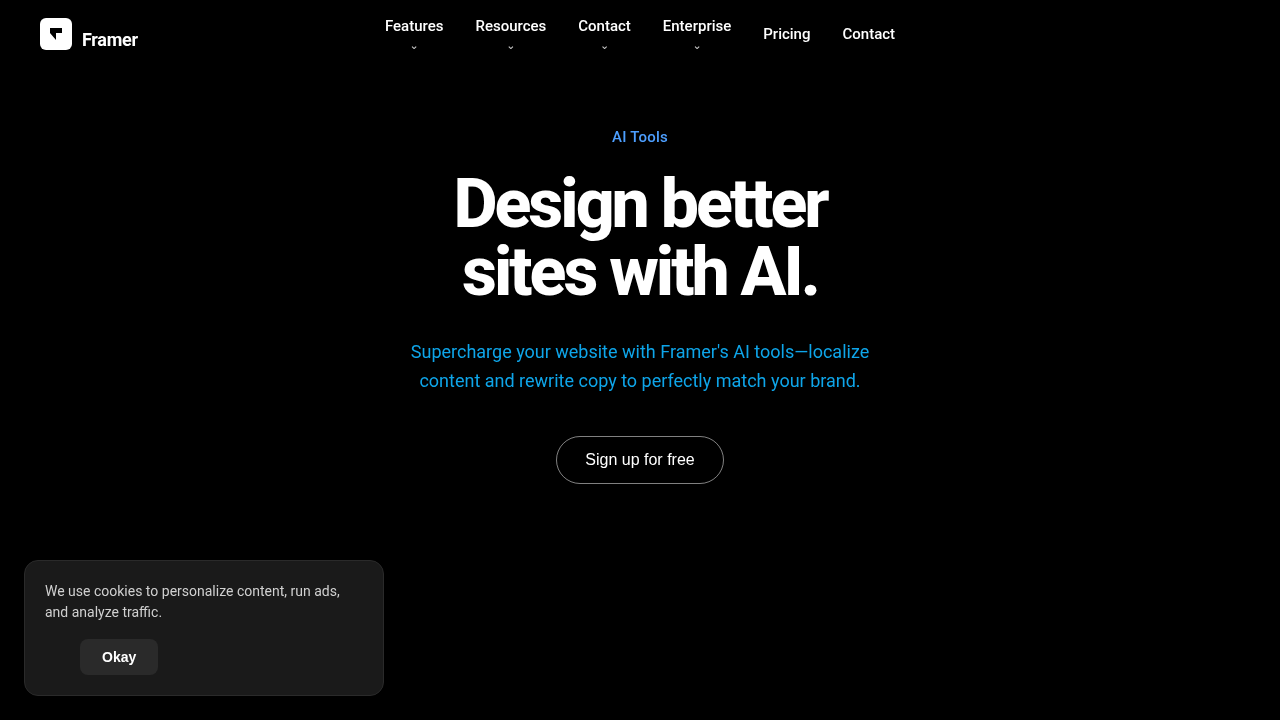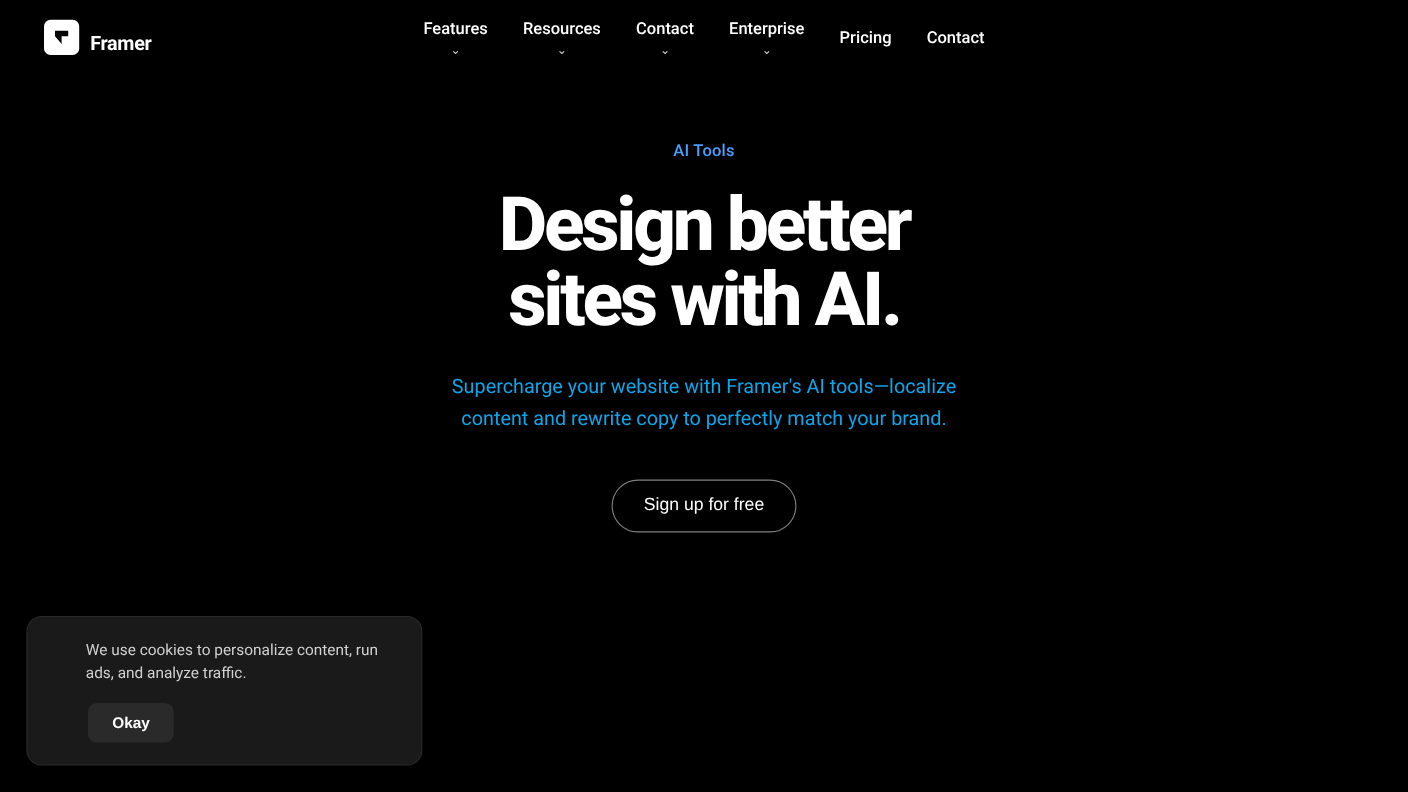--- a/index.html
+++ b/index.html
@@ -151,21 +151,20 @@
       display: flex;
       flex-direction: column;
       gap: 16px;
       z-index: 100;
     }
 
     .cookie-text {
       font-size: 14px;
       color: #d0d0d0;
       line-height: 1.5;
-      margin-left: 33px;
     }
 
     .cookie-okay-btn {
       background: #2a2a2a;
       border: none;
       color: #fff;
       font-size: 14px;
       font-weight: 600;
       padding: 10px 22px;
       border-radius: 8px;

